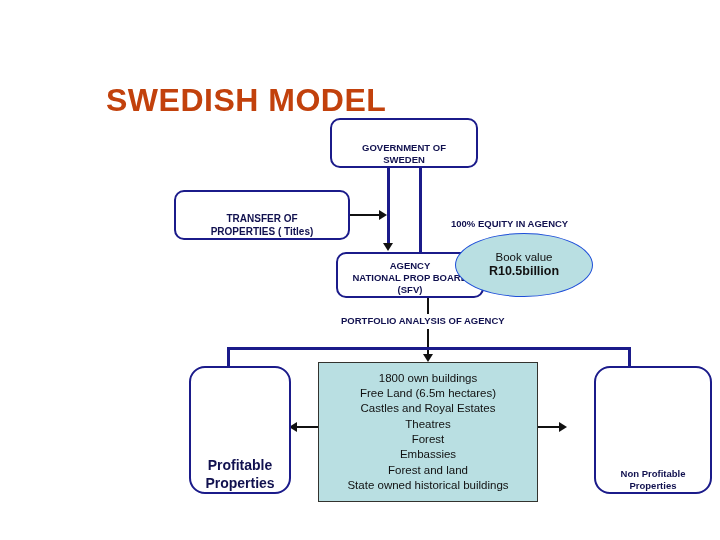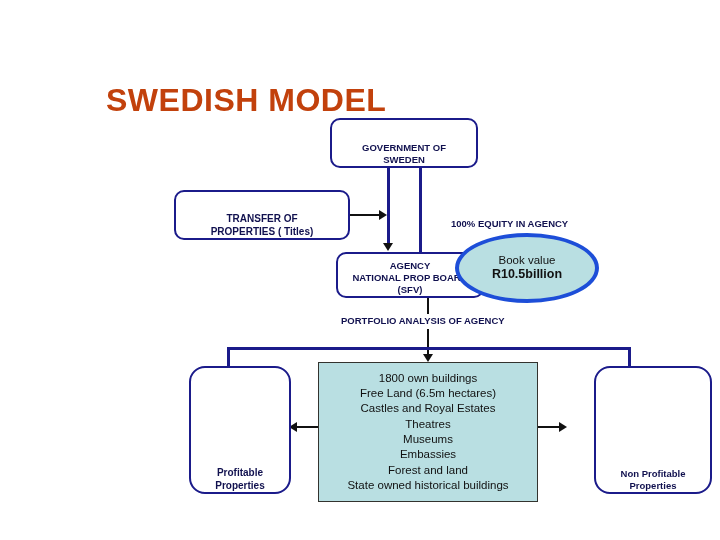--- a/index.html
+++ b/index.html
@@ -60,21 +60,21 @@
   }
   #agency-box {
     left: 336px; top: 252px;
     width: 148px; height: 46px;
     font-size: 9.5px;
     border-radius: 10px;
   }
   #profitable-box {
     left: 189px; top: 366px;
     width: 102px; height: 128px;
-    font-size: 10px;
+    font-size: 14px;
     border-radius: 16px;
   }
   #nonprofitable-box {
     left: 594px; top: 366px;
     width: 118px; height: 128px;
     font-size: 9.5px;
     border-radius: 16px;
   }
 
   
@@ -91,21 +91,21 @@
   #portfolio-label {
     left: 341px; top: 315px;
     font-size: 9.5px;
   }
 
   
   #bookvalue-ellipse {
     left: 455px; top: 233px;
     width: 136px; height: 62px;
     background: #b9dfe2;
-    border: 4px solid #1d4ed8;
+    border: 1px solid #1d4ed8;
     border-radius: 50%;
     display: flex;
     flex-direction: column;
     align-items: center;
     justify-content: center;
     color: #111111;
     text-align: center;
   }
   #bookvalue-ellipse .bv-top {
     font-size: 11.5px;
@@ -224,21 +224,21 @@
       <div>Profitable</div>
       <div>Properties</div>
     </div>
   </div>
 
   <div class="abs" id="portfolio-box">
     <div>1800 own buildings</div>
     <div>Free Land (6.5m hectares)</div>
     <div>Castles and Royal Estates</div>
     <div>Theatres</div>
-    <div>Museums</div>
+    <div>Forest</div>
     <div>Embassies</div>
     <div>Forest and land</div>
     <div>State owned historical buildings</div>
   </div>
 
   <div class="abs rbox" id="nonprofitable-box">
     <div class="lines">
       <div>Non Profitable</div>
       <div>Properties</div>
     </div>

